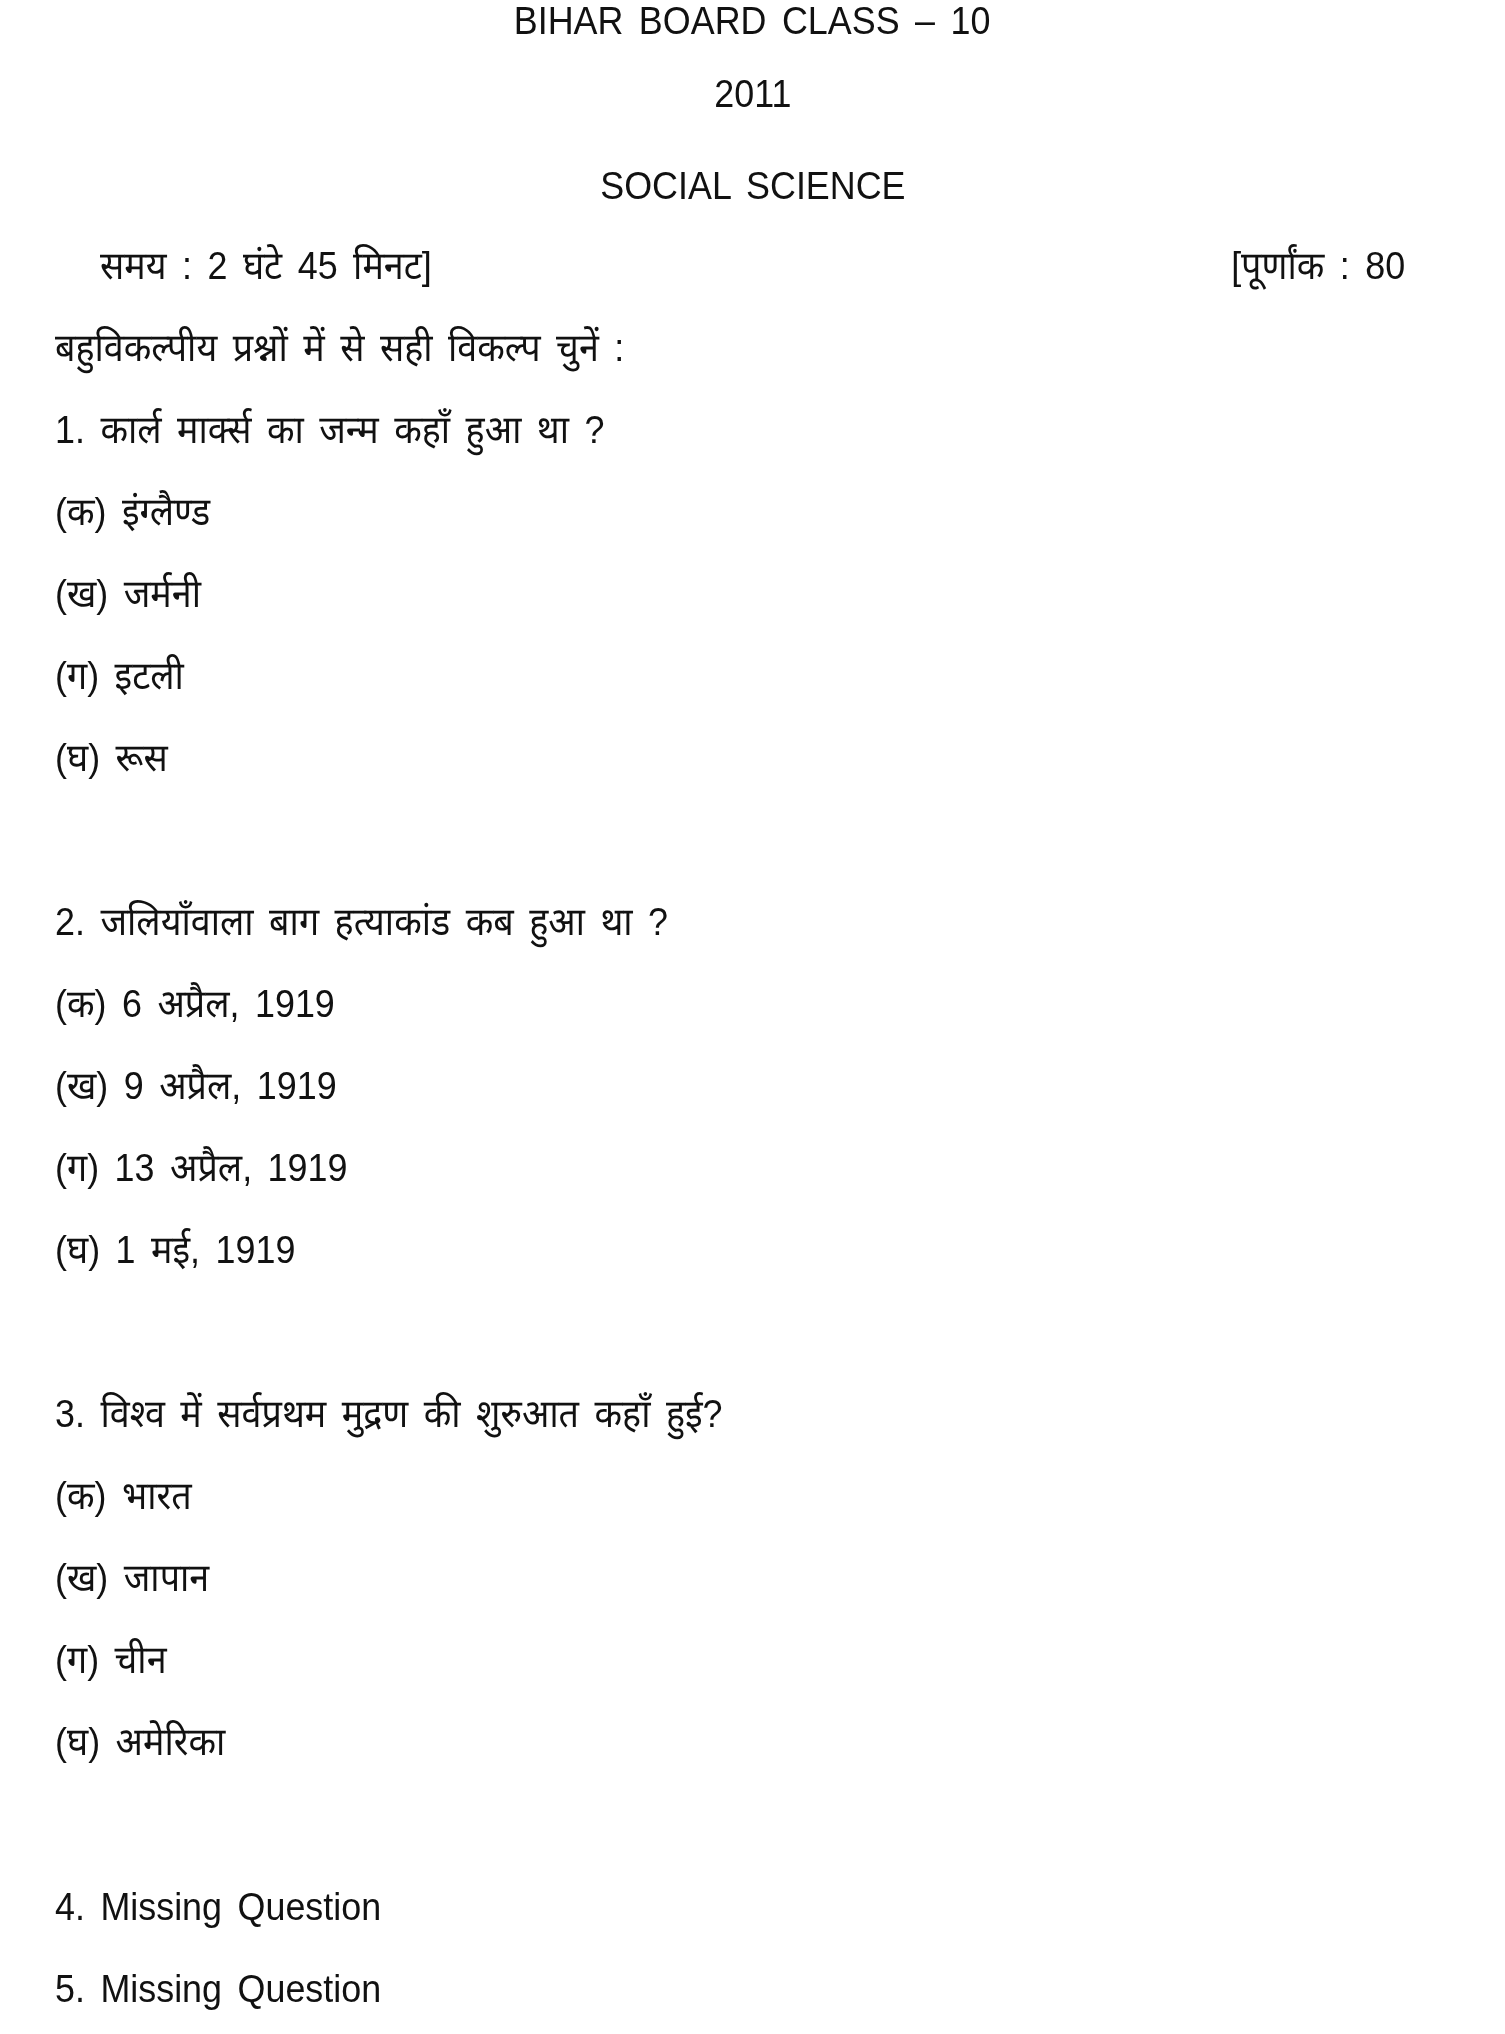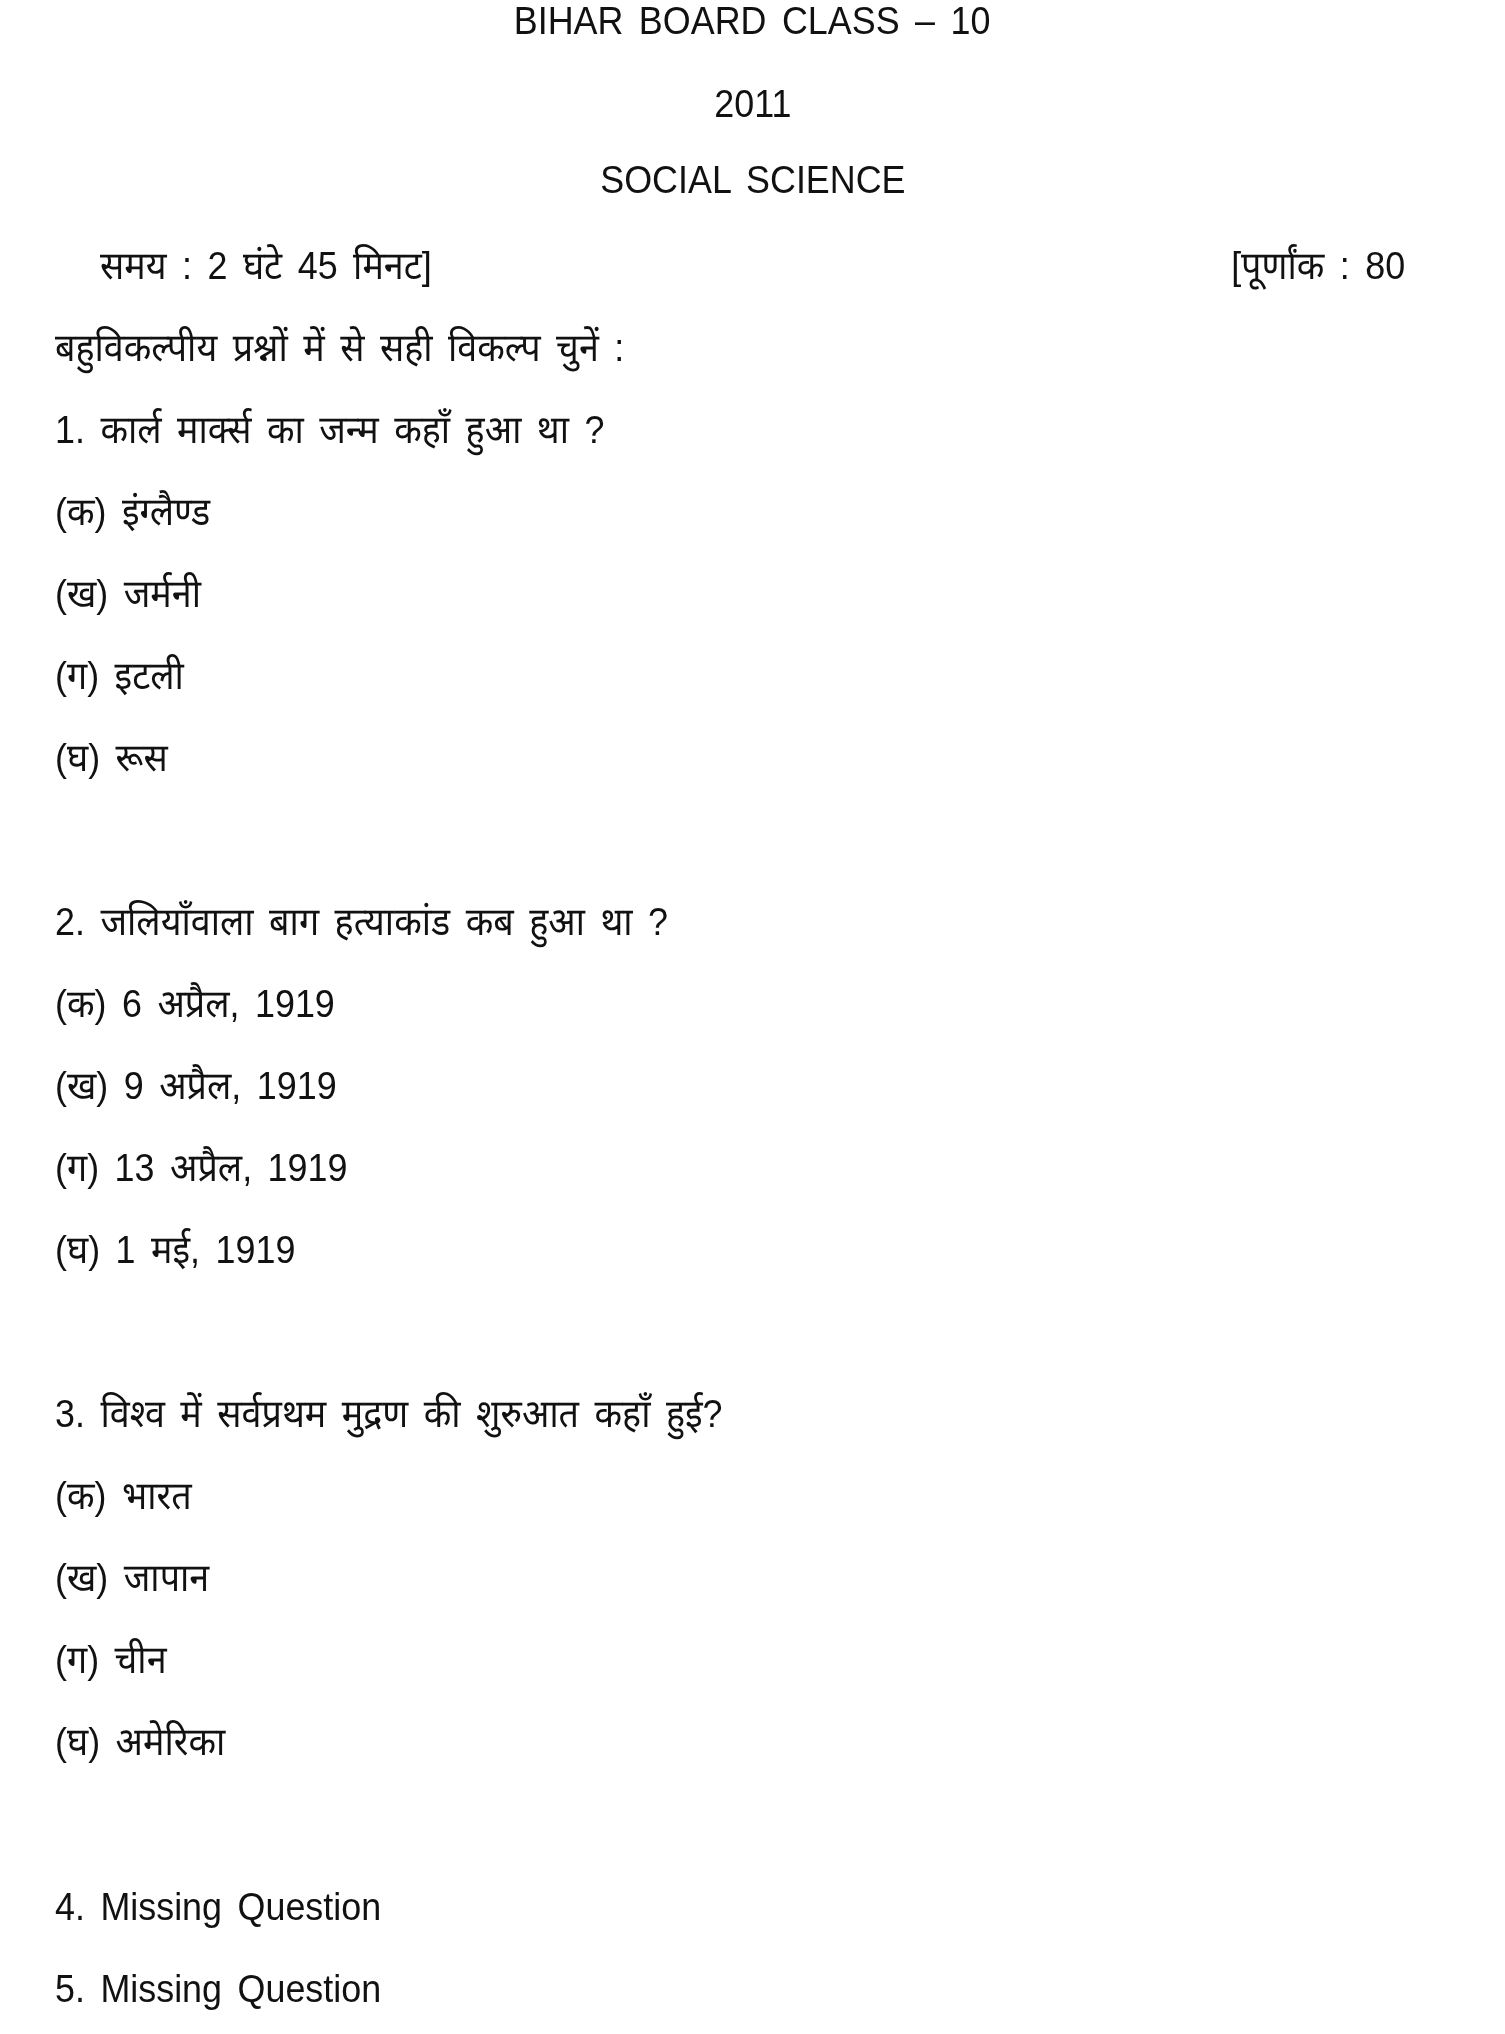--- a/index.html
+++ b/index.html
@@ -9,22 +9,22 @@
   .center { left: 0; width: 1505px; text-align: center; transform: none; }
   .center span { display: inline-block; transform: scaleX(0.92); }
   .right { left: auto; right: 100px; transform-origin: right center; }
   .spc { word-spacing: 6px; }
 </style>
 </head>
 <body>
 
 <div>
   <div class="line center" style="top:-4px"><span class="spc">BIHAR BOARD CLASS – 10</span></div>
-  <div class="line center" style="top:79px"><span>2011</span></div>
-  <div class="line center" style="top:155px"><span class="spc">SOCIAL SCIENCE</span></div>
+  <div class="line center" style="top:69px"><span>2011</span></div>
+  <div class="line center" style="top:161px"><span class="spc">SOCIAL SCIENCE</span></div>
 
   <div class="line spc" style="top:241px; left:100px">समय : 2 घंटे 45 मिनट]</div>
   <div class="line right spc" style="top:241px">[पूर्णांक : 80</div>
 
   <div class="line spc" style="top:323px; left:55px">बहुविकल्पीय प्रश्नों में से सही विकल्प चुनें :</div>
 
   <div class="line spc" style="top:405px; left:55px">1. कार्ल मार्क्स का जन्म कहाँ हुआ था ?</div>
   <div class="line spc" style="top:487px; left:55px">(क) इंग्लैण्ड</div>
   <div class="line spc" style="top:569px; left:55px">(ख) जर्मनी</div>
   <div class="line spc" style="top:651px; left:55px">(ग) इटली</div>

